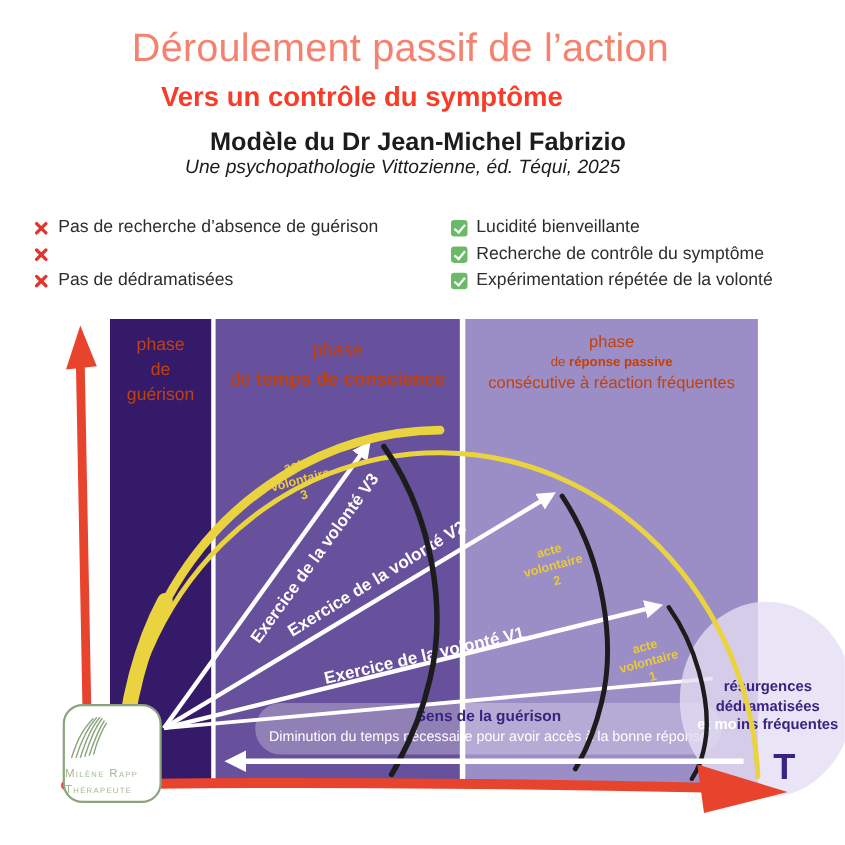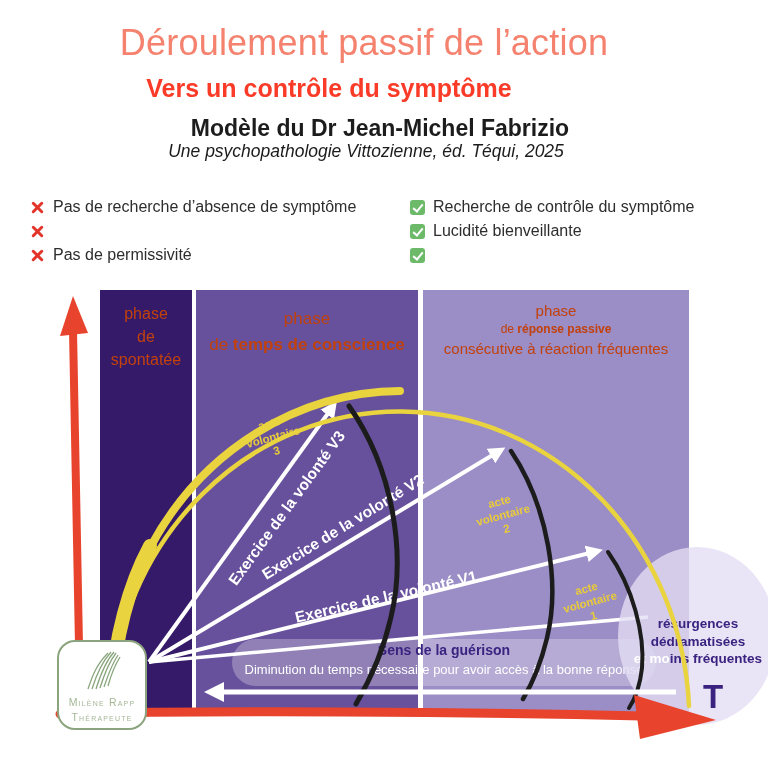--- a/index.html
+++ b/index.html
@@ -45,69 +45,70 @@
   .act{position:absolute;color:#E9CB3A;font-weight:bold;font-size:11.5px;line-height:14px;text-align:center;white-space:nowrap;transform:translate(-50%,-50%) rotate(-15deg);}
   .a3{left:273px;top:437px;} .a2{left:503px;top:515px;} .a1{left:590px;top:602px;}
   
   .blob{left:618px;top:547px;width:158px;height:178px;background:rgba(228,222,243,.78);border-radius:50%;}
   .res{left:608px;top:615px;width:180px;text-align:center;font-size:13.5px;font-weight:bold;line-height:17.5px;color:#3A2380;}
   .res .light{color:#fff;}
   .t-label{left:703px;top:678px;font-size:33px;font-weight:bold;color:#3A2380;}
   
   svg.layer{position:absolute;left:0;top:0;pointer-events:none;}
   
-  .logo{left:57px;top:640px;width:90px;height:90px;background:#fff;border:2.5px solid #8BA47D;border-radius:18px;box-sizing:border-box;text-align:center;}
+  .logo{left:57px;top:640px;width:90px;height:90px;background:#fff;border:2.5px solid #8BA47D;border-radius:18px;box-sizing:border-box;}
   .logo-txt{font-variant:small-caps;font-size:10.5px;letter-spacing:1.2px;color:#A3B796;line-height:15px;}
 </style>
 </head>
 <body>
 
 <div class="canvas">
 
   <div class="hdr title">Déroulement passif de l’action</div>
   <div class="hdr subtitle">Vers un contrôle du symptôme</div>
   <div class="hdr model">Modèle du Dr Jean-Michel Fabrizio</div>
   <div class="hdr edition">Une psychopathologie Vittozienne, éd. Téqui, 2025</div>
 
   <div class="list neg">
     <div class="li">
         <span class="ic x-icon"></span>
-        <span>Pas de recherche d’absence de symptôme</span>
+        <span>Pas de recherche d’absence de guérison</span>
       </div>
     <div class="li">
         <span class="ic x-icon"></span>
       </div>
     <div class="li">
         <span class="ic x-icon"></span>
-        <span>Pas de permissivité</span>
+        <span>Pas de dédramatisées</span>
       </div>
   </div>
 
   <div class="list pos">
+    <div class="li">
+        <span class="ic check-icon"></span>
+        <span>Lucidité bienveillante</span>
+      </div>
     <div class="li">
         <span class="ic check-icon"></span>
         <span>Recherche de contrôle du symptôme</span>
       </div>
     <div class="li">
         <span class="ic check-icon"></span>
-        <span>Lucidité bienveillante</span>
-      </div>
-    <div class="li">
-        <span class="ic check-icon"></span>
+        <span>Expérimentation répétée de la volonté</span>
       </div>
   </div>
 
   <div class="col col1"></div>
   <div class="col col2"></div>
   <div class="col col3"></div>
 
   <div class="ph ph1">
     <div>phase</div>
     <div>de</div>
-    <div>spontatée</div>
+    <div>guérison</div>
   </div>
   <div class="ph ph2">
     <div>phase</div>
     <div><span>de </span><b>temps de conscience</b></div>
   </div>
   <div class="ph ph3">
     <div>phase</div>
     <div class="l2"><span>de </span><b>réponse passive</b></div>
     <div>consécutive à réaction fréquentes</div>
   </div>

